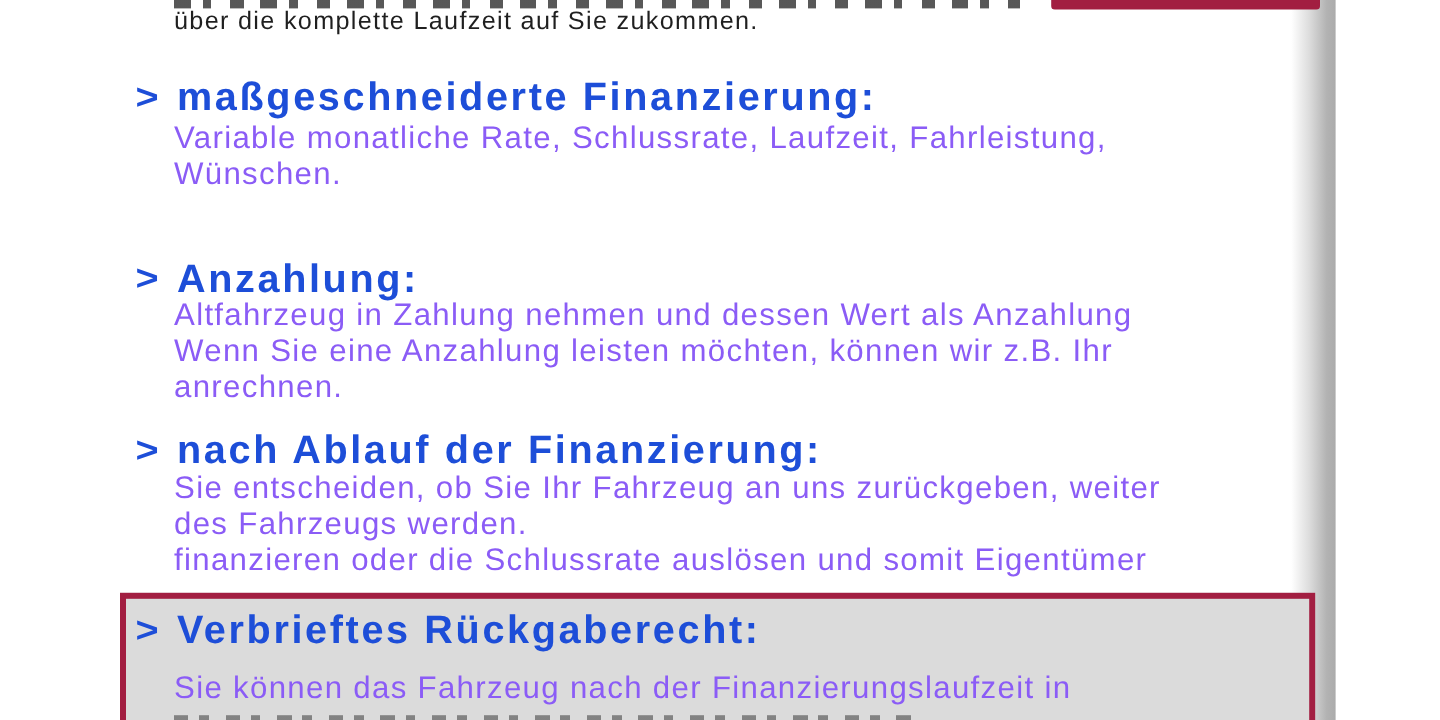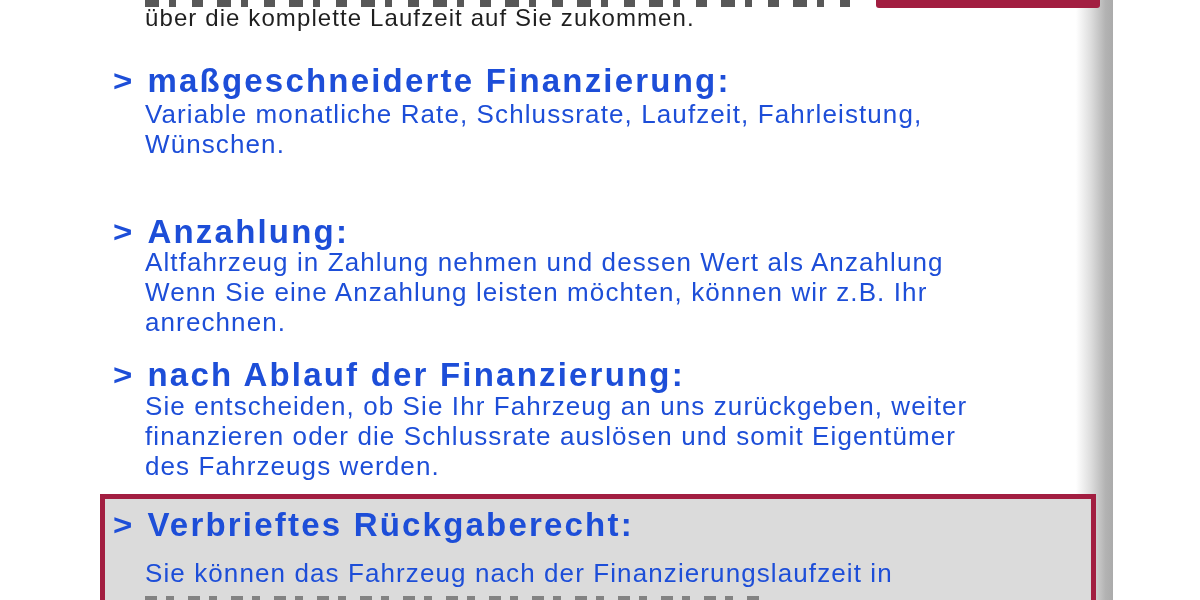--- a/index.html
+++ b/index.html
@@ -40,21 +40,21 @@
     position: absolute;
     left: 876px; top: 0;
     width: 224px; height: 8px;
     background: #A21E41;
     border-radius: 0 0 3px 3px;
     z-index: 3;
   }
   .intro-line {
     position: absolute;
     left: 145px; top: 3px;
-    font-size: 24px;
+    font-size: 21px;
     line-height: 30px;
     letter-spacing: 1.1px;
     color: #1F1F1F;
     white-space: nowrap;
     z-index: 3;
   }
   .heading {
     position: absolute;
     left: 113px;
     color: #1d4ed8;
@@ -66,21 +66,21 @@
     z-index: 3;
   }
   .heading .chev {
     display: inline-block;
     margin-right: 13px;
     transform: scaleY(0.9);
   }
   .bodytext {
     position: absolute;
     left: 145px;
-    color: #1d4ed8;
+    color: #8b5cf6;
     font-size: 26px;
     line-height: 30px;
     letter-spacing: 1.1px;
     white-space: nowrap;
     z-index: 3;
   }
   .h-s1 { top: 63px; }
   .b-s1 { top: 99px; }
   .h-s2 { top: 214px; }
   .b-s2 { top: 247px; }
@@ -136,22 +136,22 @@
     <div>Altfahrzeug in Zahlung nehmen und dessen Wert als Anzahlung</div>
     <div>Wenn Sie eine Anzahlung leisten möchten, können wir z.B. Ihr</div>
     <div>anrechnen.</div>
   </div>
 
   <div class="heading h-s3">
     <span class="chev">&gt;</span><span>nach Ablauf der Finanzierung:</span>
   </div>
   <div class="bodytext b-s3">
     <div>Sie entscheiden, ob Sie Ihr Fahrzeug an uns zurückgeben, weiter</div>
+    <div>des Fahrzeugs werden.</div>
     <div>finanzieren oder die Schlussrate auslösen und somit Eigentümer</div>
-    <div>des Fahrzeugs werden.</div>
   </div>
 
   <div class="highlight-box"></div>
   <div class="heading h-box">
     <span class="chev">&gt;</span><span>Verbrieftes Rückgaberecht:</span>
   </div>
   <div class="bodytext b-box">
     <div>Sie können das Fahrzeug nach der Finanzierungslaufzeit in</div>
   </div>
   <div class="box-frag"></div>

